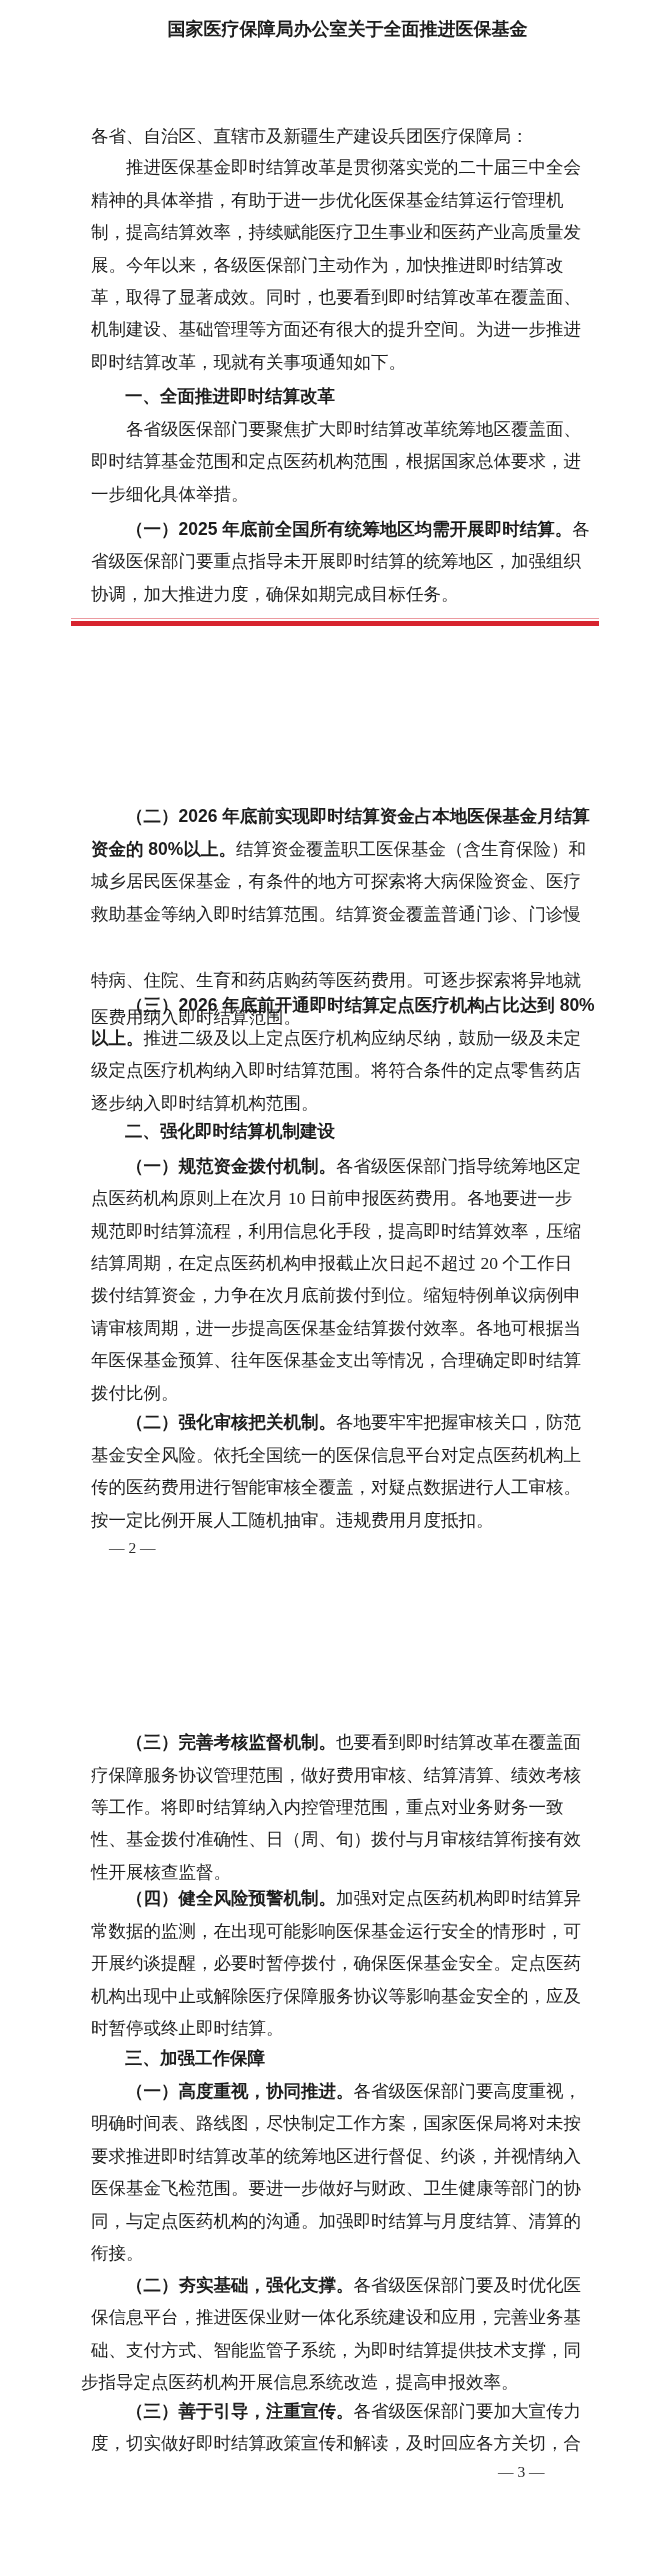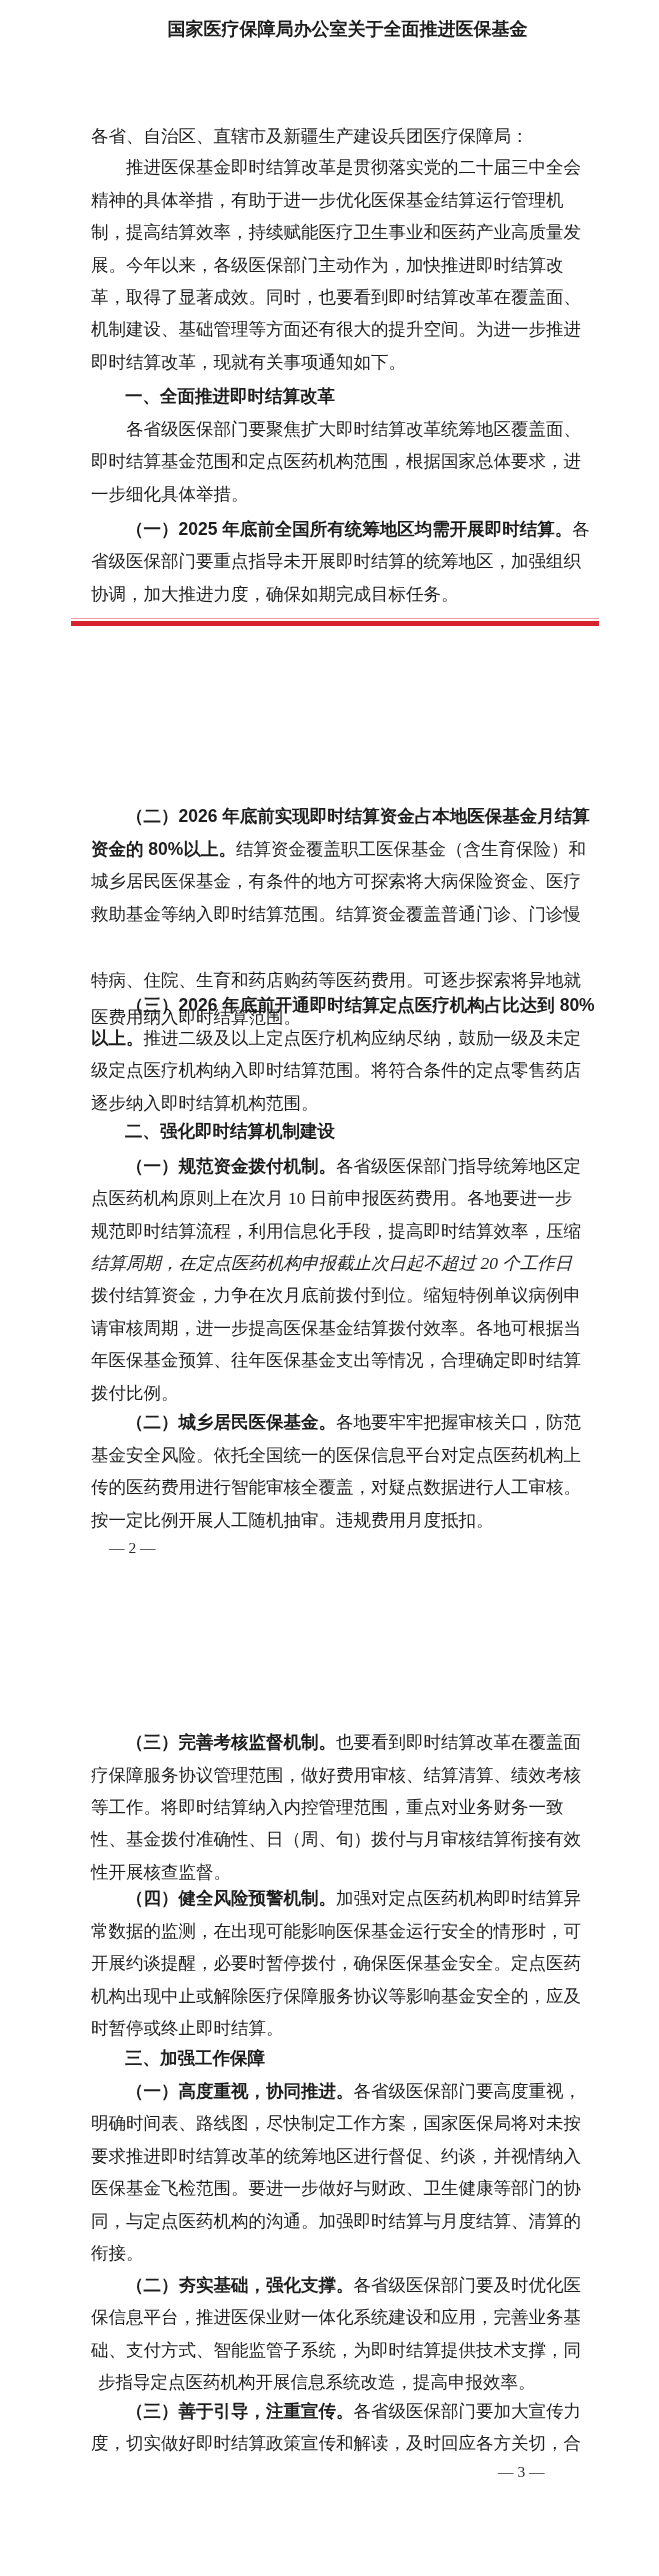--- a/index.html
+++ b/index.html
@@ -91,31 +91,31 @@
       <div class="line" style="top: 1093px; left: 91px;"><span class="lead"></span><span>逐步纳入即时结算机构范围。</span></div>
 
       <div class="line heading" style="top: 1121px; left: 125px;"><span class="lead">二、强化即时结算机制建设</span><span></span></div>
 
       <div class="line indent" style="top: 1156px; left: 91px;"><span class="lead">（一）规范资金拨付机制。</span><span>各省级医保部门指导统筹地区定</span></div>
 
       <div class="line" style="top: 1188px; left: 91px;"><span class="lead"></span><span>点医药机构原则上在次月 10 日前申报医药费用。各地要进一步</span></div>
 
       <div class="line" style="top: 1221px; left: 91px;"><span class="lead"></span><span>规范即时结算流程，利用信息化手段，提高即时结算效率，压缩</span></div>
 
-      <div class="line" style="top: 1253px; left: 91px; font-style: italic;"><span class="lead"></span><span>结算周期，在定点医药机构申报截止次日起不超过 20 个工作日</span></div>
+      <div class="line" style="top: 1253px; left: 91px;"><span class="lead"></span><span>结算周期，在定点医药机构申报截止次日起不超过 20 个工作日</span></div>
 
       <div class="line" style="top: 1285px; left: 91px;"><span class="lead"></span><span>拨付结算资金，力争在次月底前拨付到位。缩短特例单议病例申</span></div>
 
       <div class="line" style="top: 1318px; left: 91px;"><span class="lead"></span><span>请审核周期，进一步提高医保基金结算拨付效率。各地可根据当</span></div>
 
       <div class="line" style="top: 1350px; left: 91px;"><span class="lead"></span><span>年医保基金预算、往年医保基金支出等情况，合理确定即时结算</span></div>
 
       <div class="line" style="top: 1383px; left: 91px;"><span class="lead"></span><span>拨付比例。</span></div>
 
-      <div class="line indent" style="top: 1412px; left: 91px;"><span class="lead">（二）城乡居民医保基金。</span><span>各地要牢牢把握审核关口，防范</span></div>
+      <div class="line indent" style="top: 1412px; left: 91px;"><span class="lead">（二）强化审核把关机制。</span><span>各地要牢牢把握审核关口，防范</span></div>
 
       <div class="line" style="top: 1445px; left: 91px;"><span class="lead"></span><span>基金安全风险。依托全国统一的医保信息平台对定点医药机构上</span></div>
 
       <div class="line" style="top: 1477px; left: 91px;"><span class="lead"></span><span>传的医药费用进行智能审核全覆盖，对疑点数据进行人工审核。</span></div>
 
       <div class="line" style="top: 1510px; left: 91px;"><span class="lead"></span><span>按一定比例开展人工随机抽审。违规费用月度抵扣。</span></div>
 
       <div class="line indent" style="top: 1732px; left: 91px;"><span class="lead">（三）完善考核监督机制。</span><span>也要看到即时结算改革在覆盖面</span></div>
 
       <div class="line" style="top: 1765px; left: 91px;"><span class="lead"></span><span>疗保障服务协议管理范围，做好费用审核、结算清算、绩效考核</span></div>
@@ -149,21 +149,21 @@
       <div class="line" style="top: 2211px; left: 91px;"><span class="lead"></span><span>同，与定点医药机构的沟通。加强即时结算与月度结算、清算的</span></div>
 
       <div class="line" style="top: 2243px; left: 91px;"><span class="lead"></span><span>衔接。</span></div>
 
       <div class="line indent" style="top: 2275px; left: 91px;"><span class="lead">（二）夯实基础，强化支撑。</span><span>各省级医保部门要及时优化医</span></div>
 
       <div class="line" style="top: 2307px; left: 91px;"><span class="lead"></span><span>保信息平台，推进医保业财一体化系统建设和应用，完善业务基</span></div>
 
       <div class="line" style="top: 2340px; left: 91px;"><span class="lead"></span><span>础、支付方式、智能监管子系统，为即时结算提供技术支撑，同</span></div>
 
-      <div class="line" style="top: 2372px; left: 98px; text-align: right;"><span class="lead"></span><span>步指导定点医药机构开展信息系统改造，提高申报效率。</span></div>
+      <div class="line" style="top: 2372px; left: 81px; text-align: right;"><span class="lead"></span><span>步指导定点医药机构开展信息系统改造，提高申报效率。</span></div>
 
       <div class="line indent" style="top: 2401px; left: 91px;"><span class="lead">（三）善于引导，注重宣传。</span><span>各省级医保部门要加大宣传力</span></div>
 
       <div class="line" style="top: 2433px; left: 91px;"><span class="lead"></span><span>度，切实做好即时结算政策宣传和解读，及时回应各方关切，合</span></div>
 
     </div>
 
   <div class="rule thin" style="background: rgb(235, 154, 160);"></div>
   <div class="rule thick" style="background: rgb(215, 35, 46);"></div>
 

